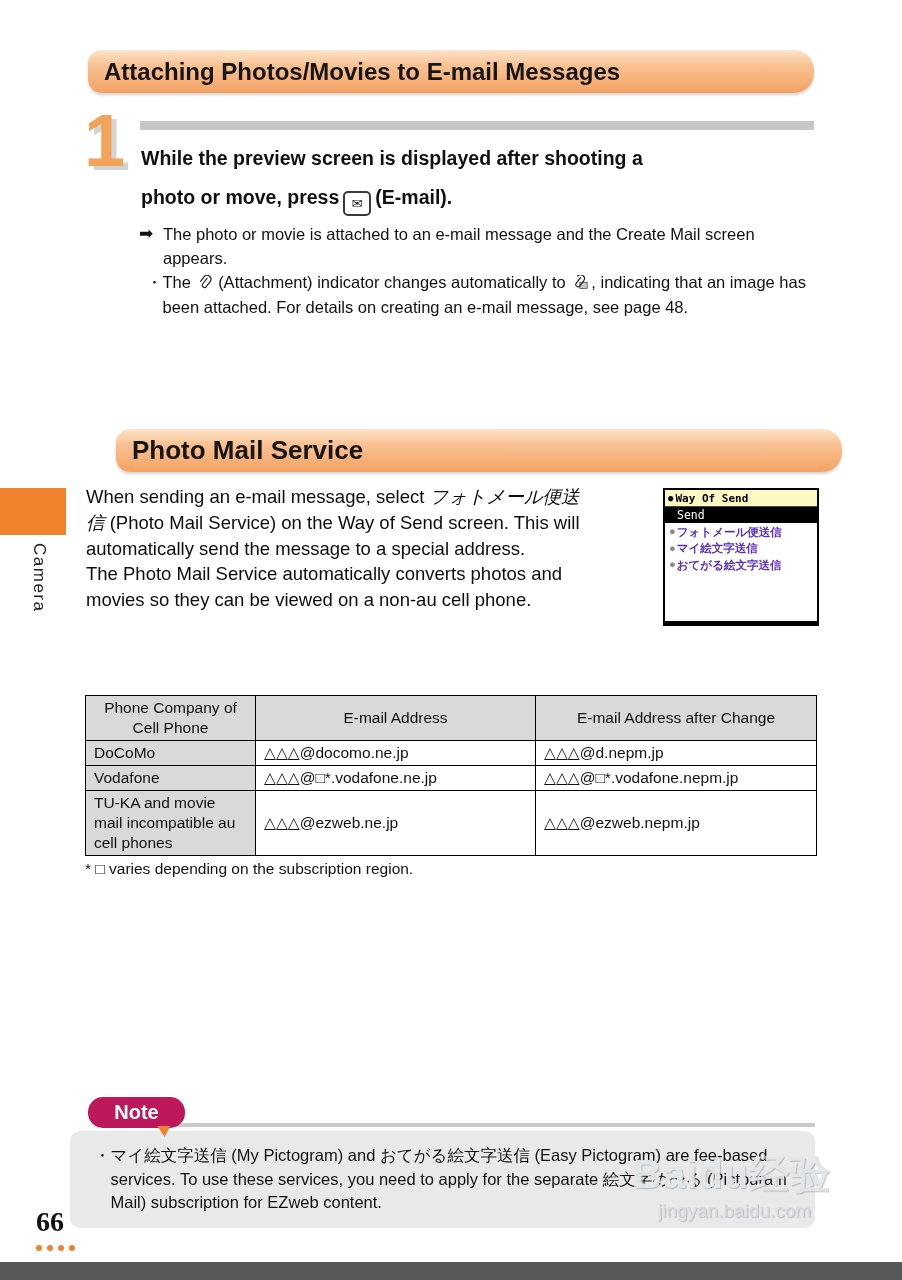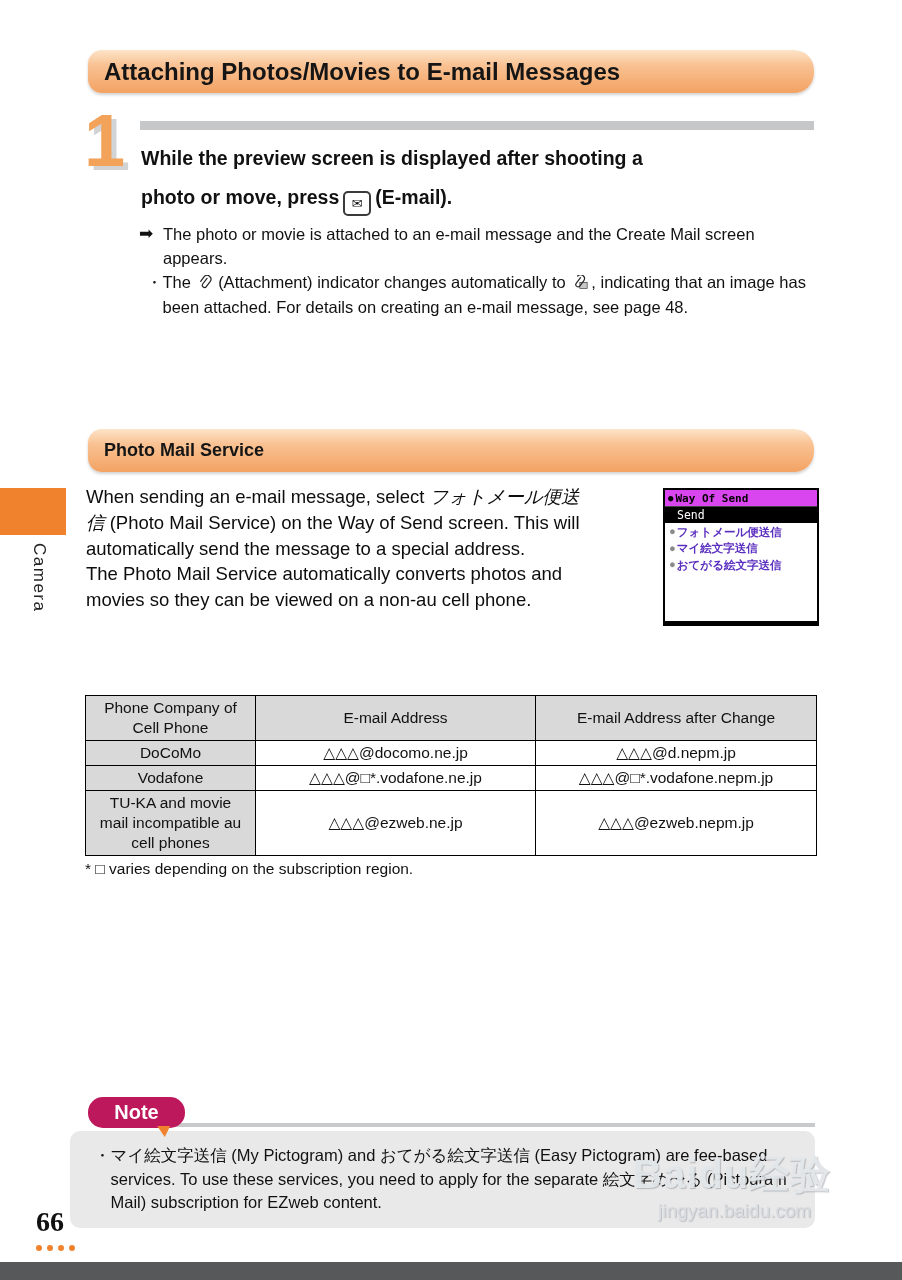--- a/index.html
+++ b/index.html
@@ -13,21 +13,21 @@
   
   .section-bar {
     position:absolute; left:88px; width:726px; height:43px;
     border-radius:14px 20px 20px 14px;
     background:linear-gradient(180deg,#fde4c9 0%,#f9c293 35%,#f3a263 100%);
     box-shadow:0 2px 3px rgba(0,0,0,0.18);
     display:flex; align-items:center; padding-left:16px; box-sizing:border-box;
     font-weight:bold; color:#151515;
   }
   #title-bar { top:50px; font-size:24px; }
-  #photo-mail-bar { top:429px; font-size:18px; }
+  #photo-mail-bar { top:429px; font-size:26px;margin-left:28px; }
 
   
   .step-graybar { left:140px; top:121px; width:674px; height:9px; background:#c6c7c9; }
   .step-number {
     left:84px; top:104px; font-size:74px; font-weight:bold; line-height:1;
     color:#f2a259; text-shadow:5px 4px 0 #d2d3d5;
   }
   .step-heading { left:141px; top:139px; width:676px; font-size:19.5px; font-weight:bold; line-height:39px; color:#111; }
   .key {
     display:inline-flex; align-items:center; justify-content:center;
@@ -43,35 +43,35 @@
   
   .body-text { left:86px; top:484px; width:502px; font-size:18.5px; line-height:25.8px; color:#0d0d0d; }
   .jp-italic { font-style:italic; }
 
   
   .phone {
     left:663px; top:488px; width:152px; height:131px;
     border:2px solid #000; border-bottom-width:5px; background:#fff;
     font-family:"DejaVu Sans Mono", monospace; box-sizing:content-box;
   }
-  .phone-title { font-size:11px; font-weight:bold; background:#d946ef; color:#000; padding:2px 10px 1px 3px; border-bottom:1px solid #444; white-space:nowrap; }
+  .phone-title { font-size:11px; font-weight:bold; background:#fef9c3; color:#000; padding:2px 10px 1px 3px; border-bottom:1px solid #444; white-space:nowrap; }
   .phone-send { font-size:11.5px; font-weight:normal; background:#000; color:#fff; padding:1px 2px 1px 12px; }
   .phone-item { font-size:11.5px; font-weight:bold; color:#5b2fbf; padding:1.5px 2px 0 5px; white-space:nowrap; }
   .phone-item .dot, .phone-title .dot { color:#8a8a8a; font-size:8px; vertical-align:1.5px; margin-right:2px; }
   .phone-title .dot { color:#000; font-size:9px; }
 
   
   .sidebar-square { left:0; top:488px; width:66px; height:47px; background:#f0822d; }
   .sidebar-label { left:29px; top:543px; writing-mode:vertical-rl; font-size:17px; letter-spacing:1.5px; color:#222; }
 
   
   table.mail { position:absolute; left:85px; top:695px; width:731px; border-collapse:collapse; font-size:15.5px; table-layout:fixed; }
   table.mail th, table.mail td { border:1px solid #000; padding:2px 8px; box-sizing:border-box; }
   table.mail th { background:#d9d9d9; font-weight:normal; text-align:center; height:44px; line-height:20px; }
-  table.mail td { text-align:center; vertical-align:middle; }
+  table.mail td { text-align:left; vertical-align:middle; }
   td.company { background:#d9d9d9; line-height:20px; }
   tr.row-s td { height:24px; }
   tr.row-l td { height:64px; }
   .footnote { left:85px; top:860px; font-size:15.5px; }
 
   
   .note-bubble {
     left:88px; top:1097px; width:97px; height:31px; background:#be185d;
     border-radius:15px; color:#fff; font-weight:bold; font-size:20px;
     display:flex; align-items:center; justify-content:center; z-index:2;

